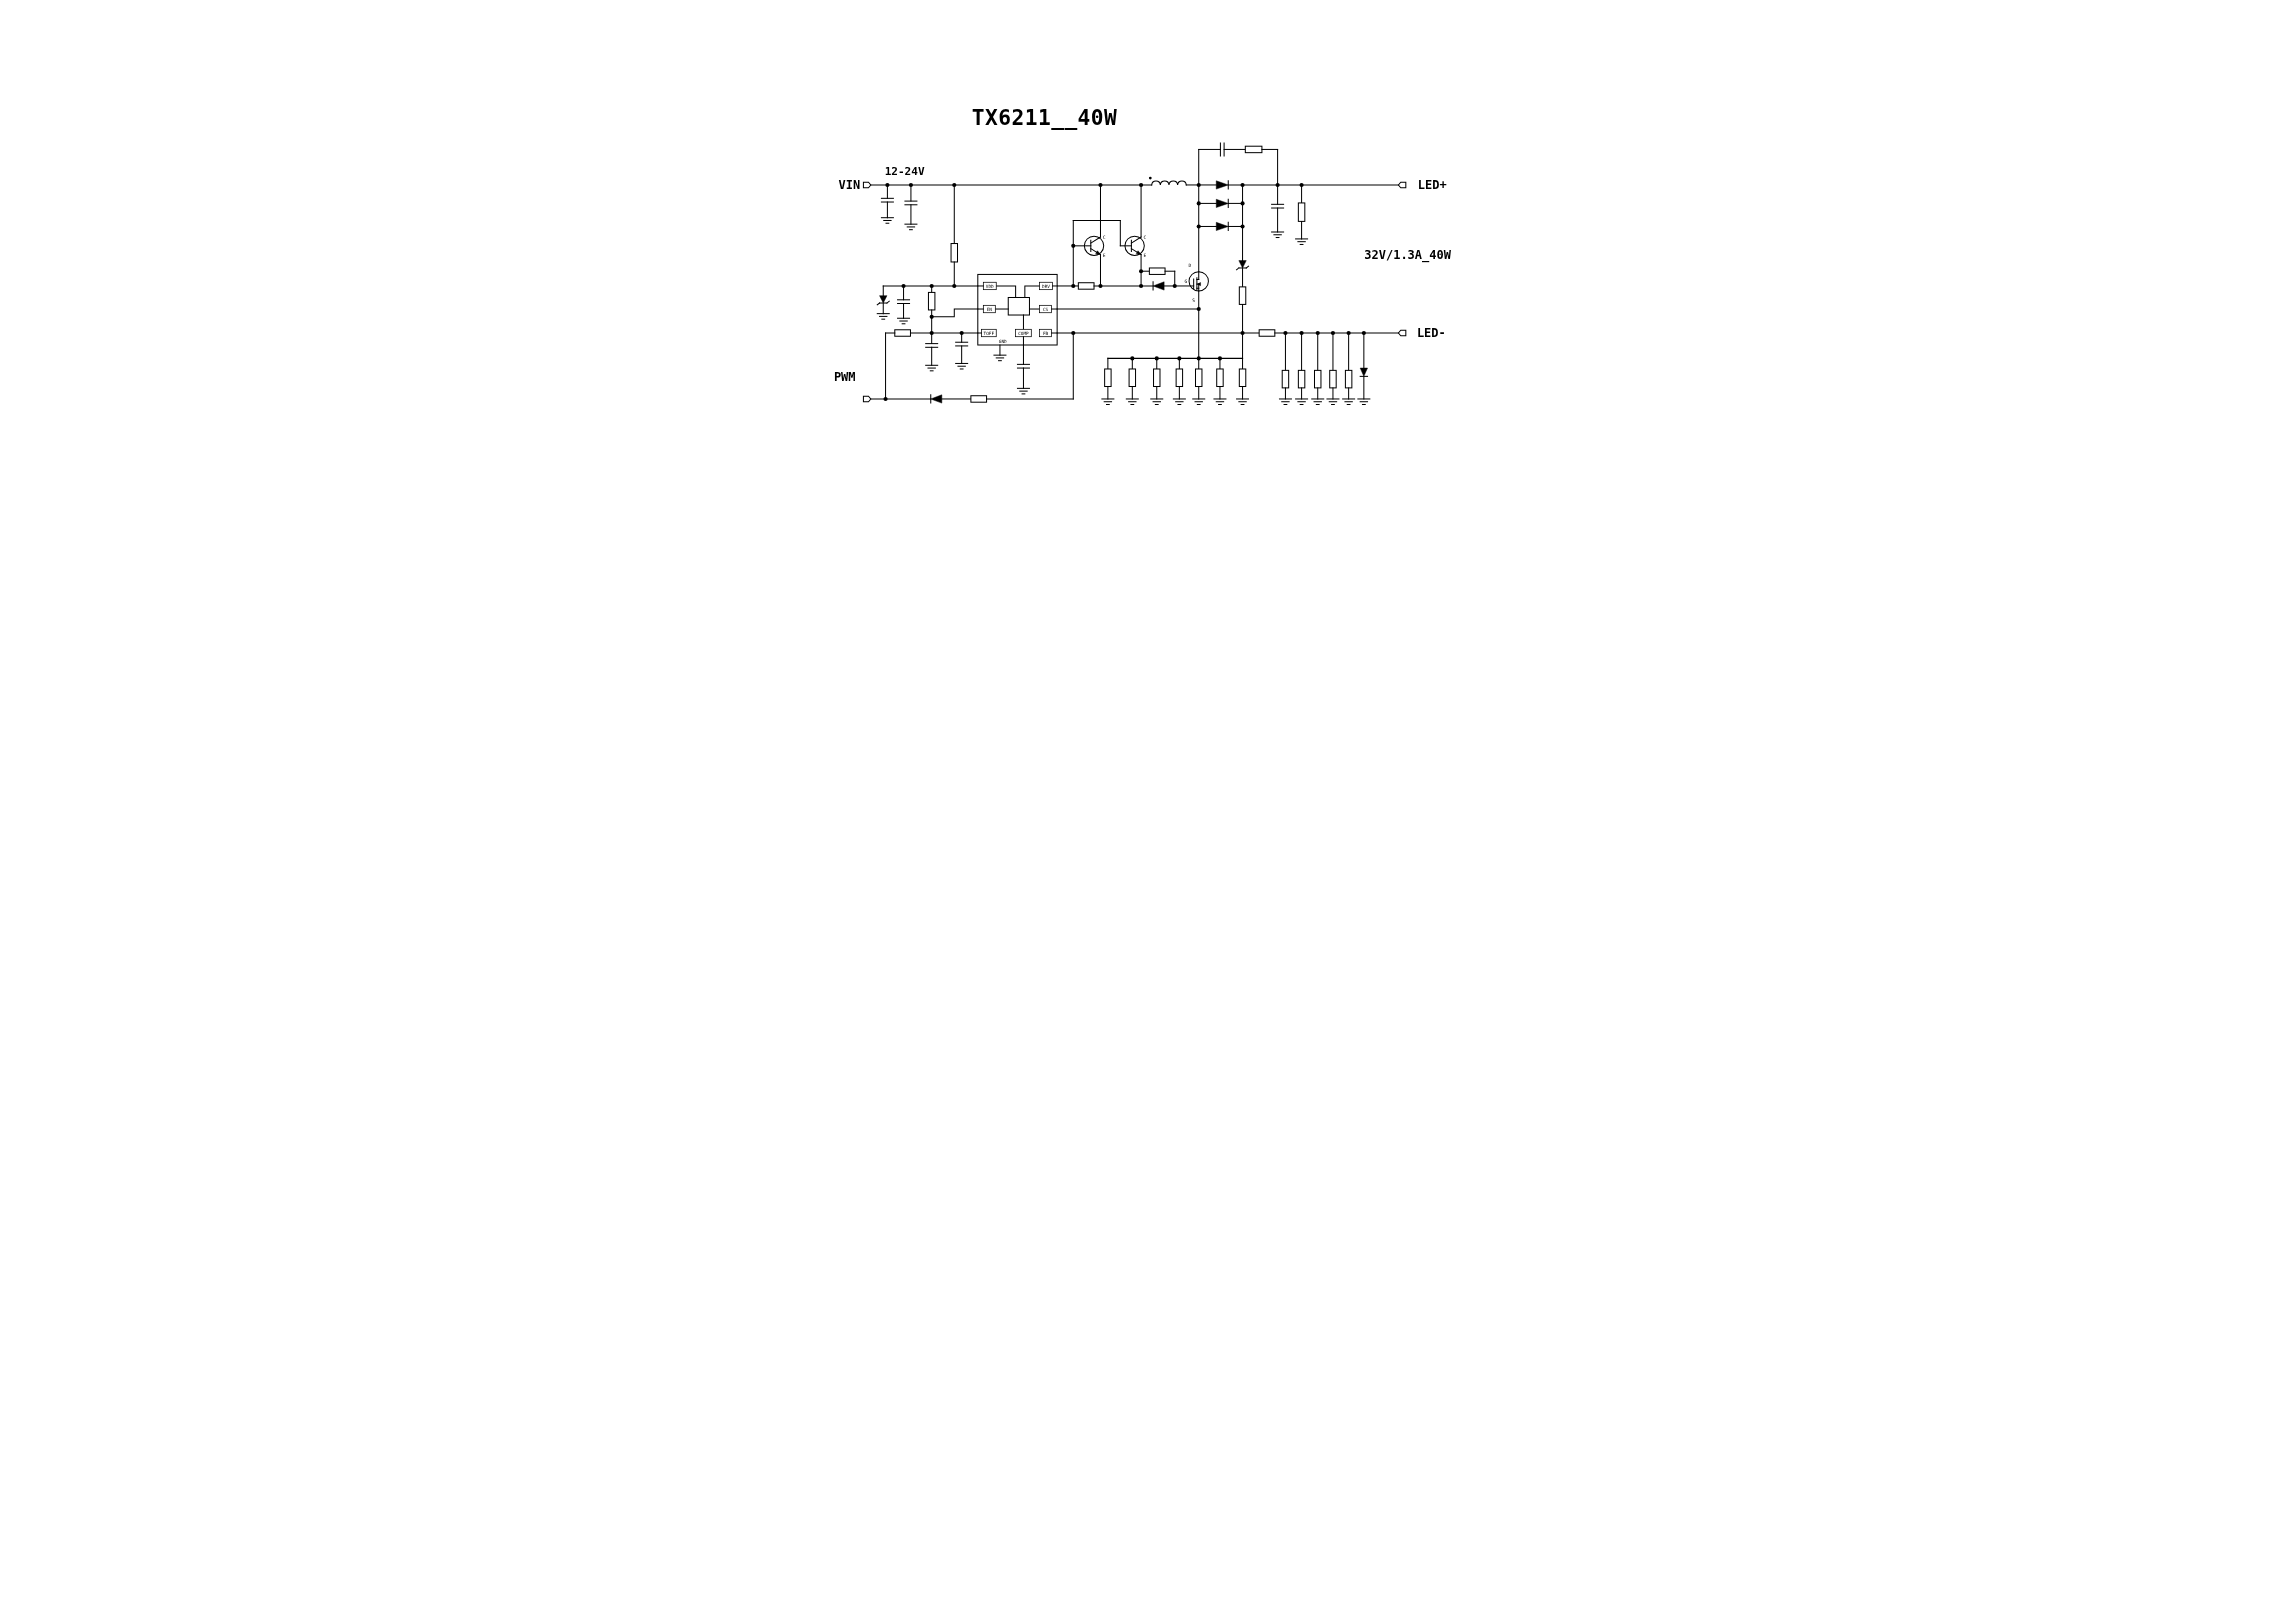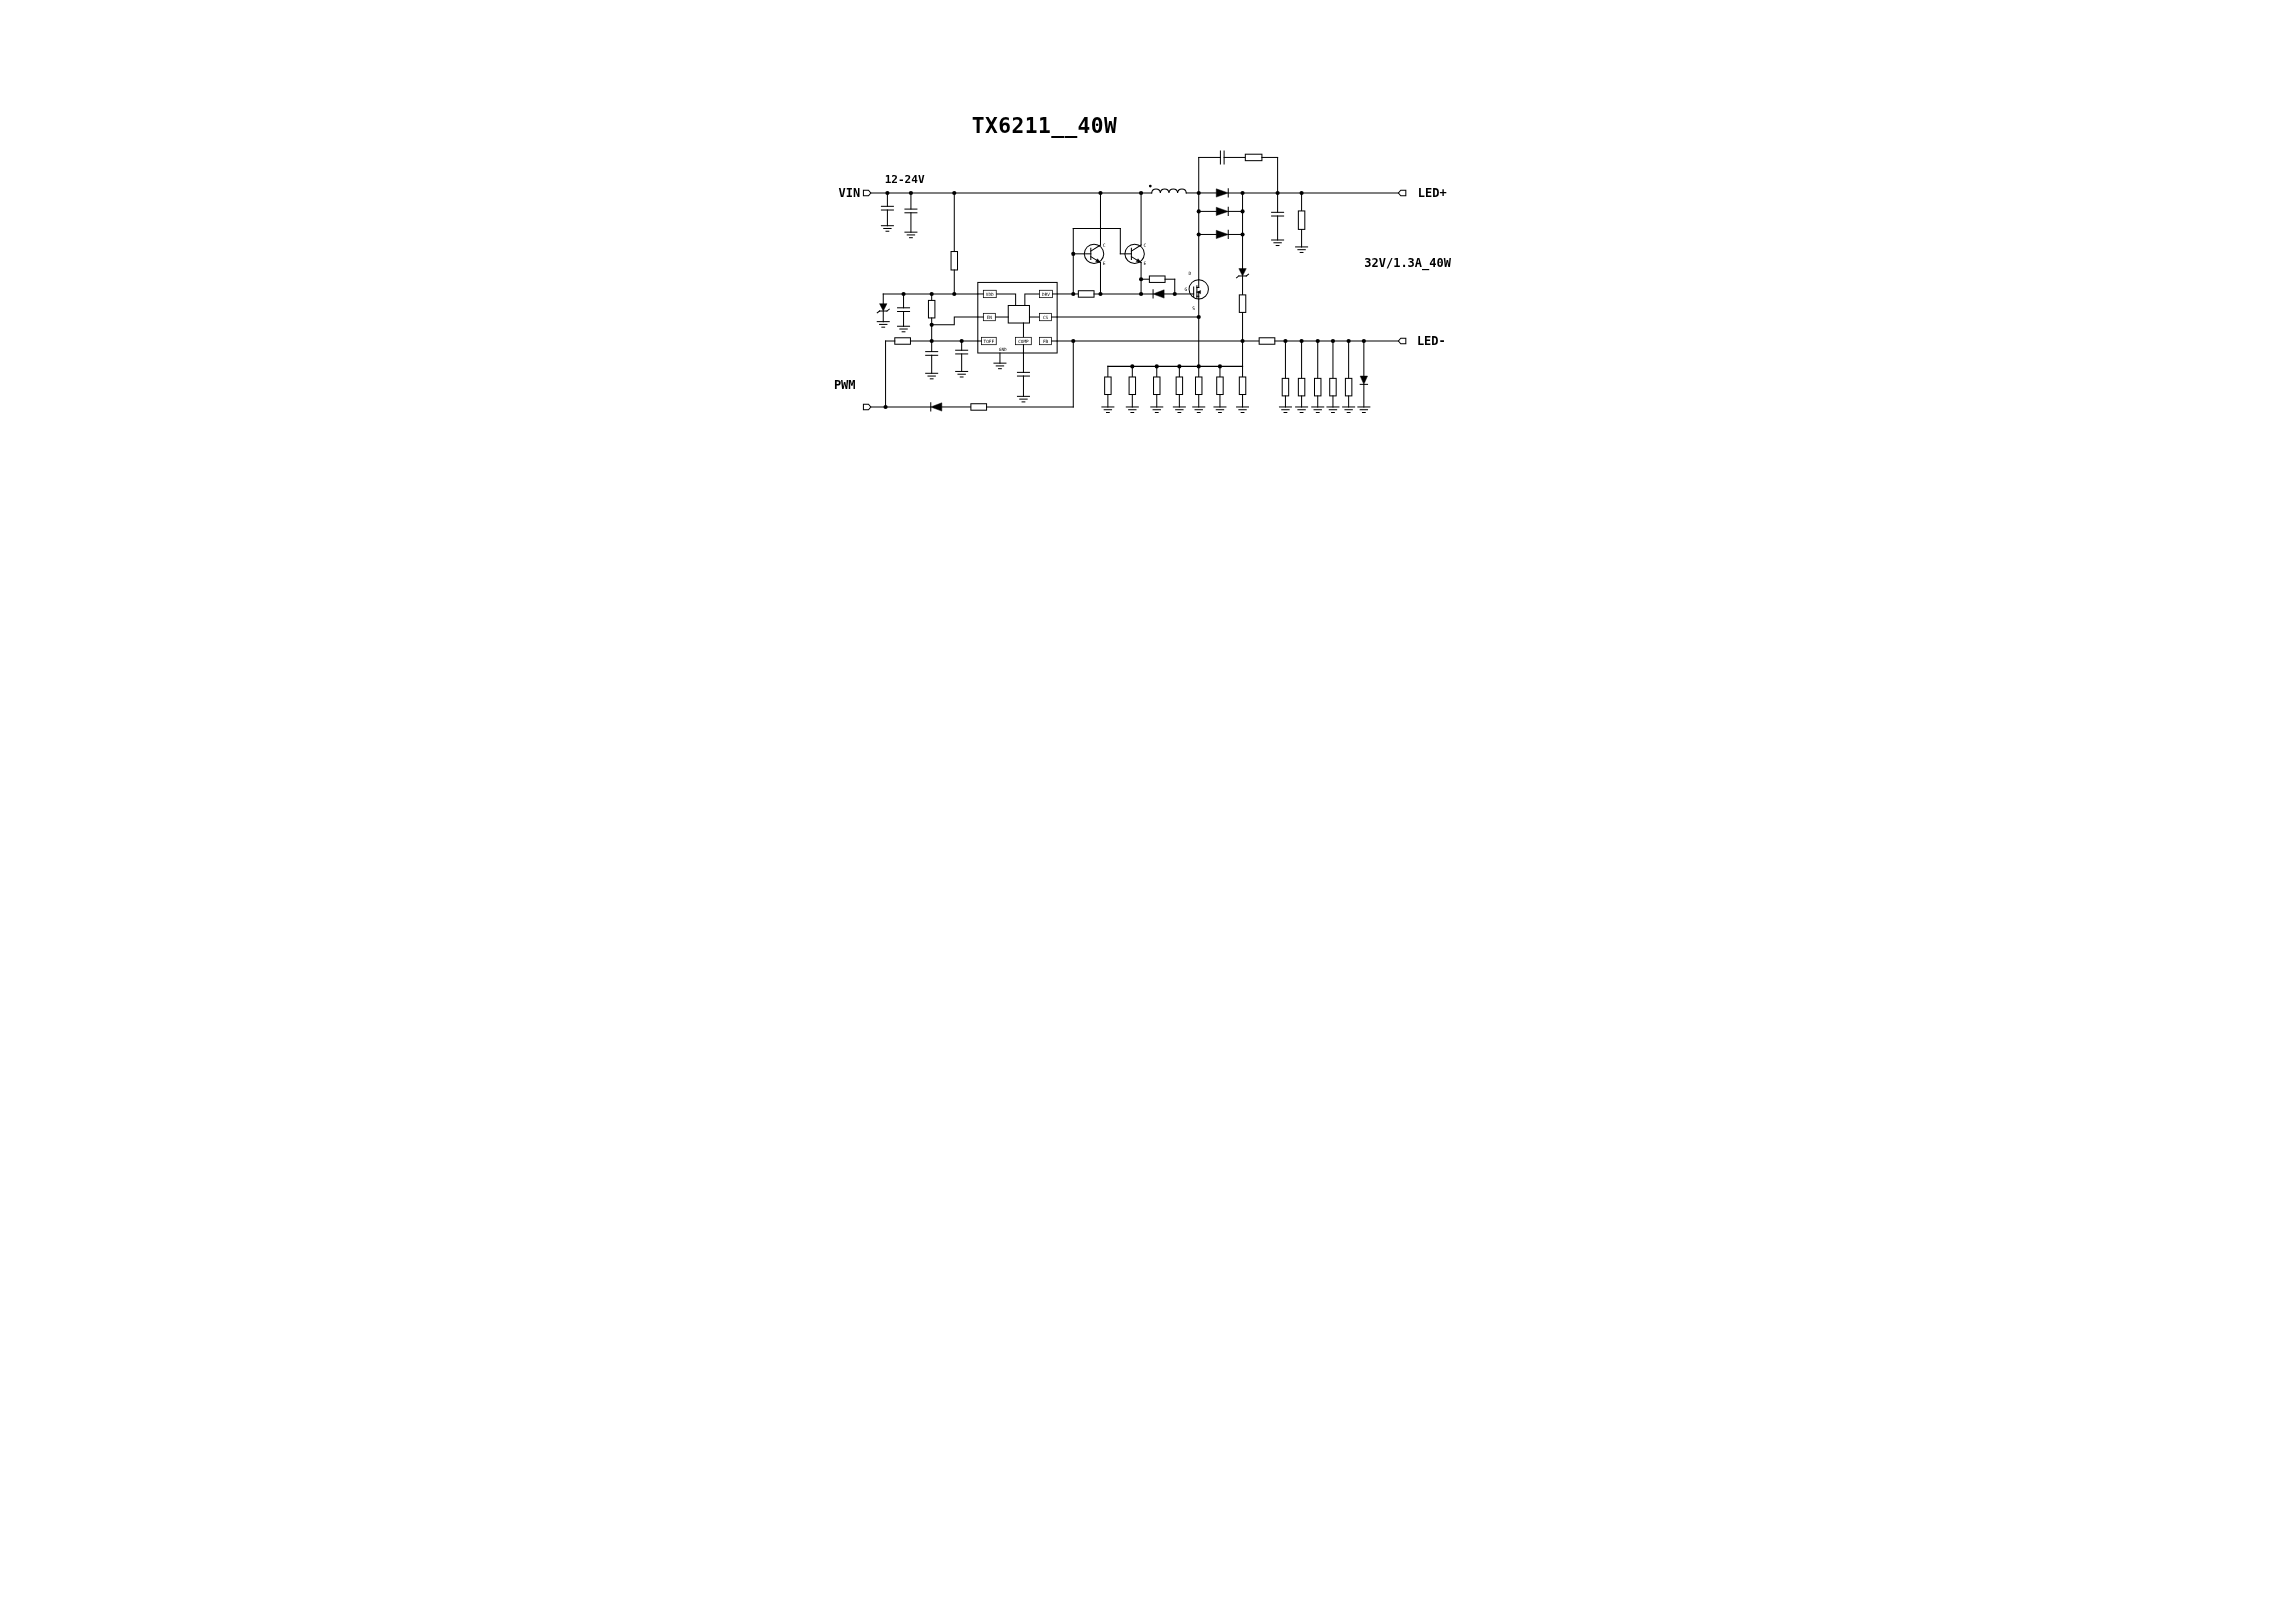--- a/index.html
+++ b/index.html
@@ -1,16 +1,16 @@
 <!DOCTYPE html>
 <html style="font-size:7.4px"><head>
 <meta charset="utf-8">
 <style>
   html,body{margin:0;padding:0;background:#ffffff;}
-  .sheet{width:100%;max-width:714px;margin:8px auto;background:#ffffff;}
+  .sheet{width:100%;max-width:714px;margin:0 auto;background:#ffffff;}
   #schem{display:block;width:100%;height:auto;background:#ffffff;}
   #schem line,#schem path,#schem polyline,#schem circle.sym{stroke:#000;stroke-width:2.2;fill:none;stroke-linecap:square;}
   #schem rect.res{fill:#fff;stroke:#000;stroke-width:2.2;}
   #schem rect.box{fill:#fff;stroke:#000;stroke-width:2.2;}
   #schem rect.pbox{fill:#fff;stroke:#000;stroke-width:1.6;}
   #schem polygon.port{fill:#fff;stroke:#000;stroke-width:2.2;}
   #schem .dot{fill:#000;stroke:none;}
   #schem .fillb{fill:#000;stroke:#000;stroke-width:1;}
   #schem text{fill:#000;font-family:"DejaVu Sans Mono",monospace;}
   .t-title{font-size:46px;font-weight:bold;letter-spacing:1px;}

